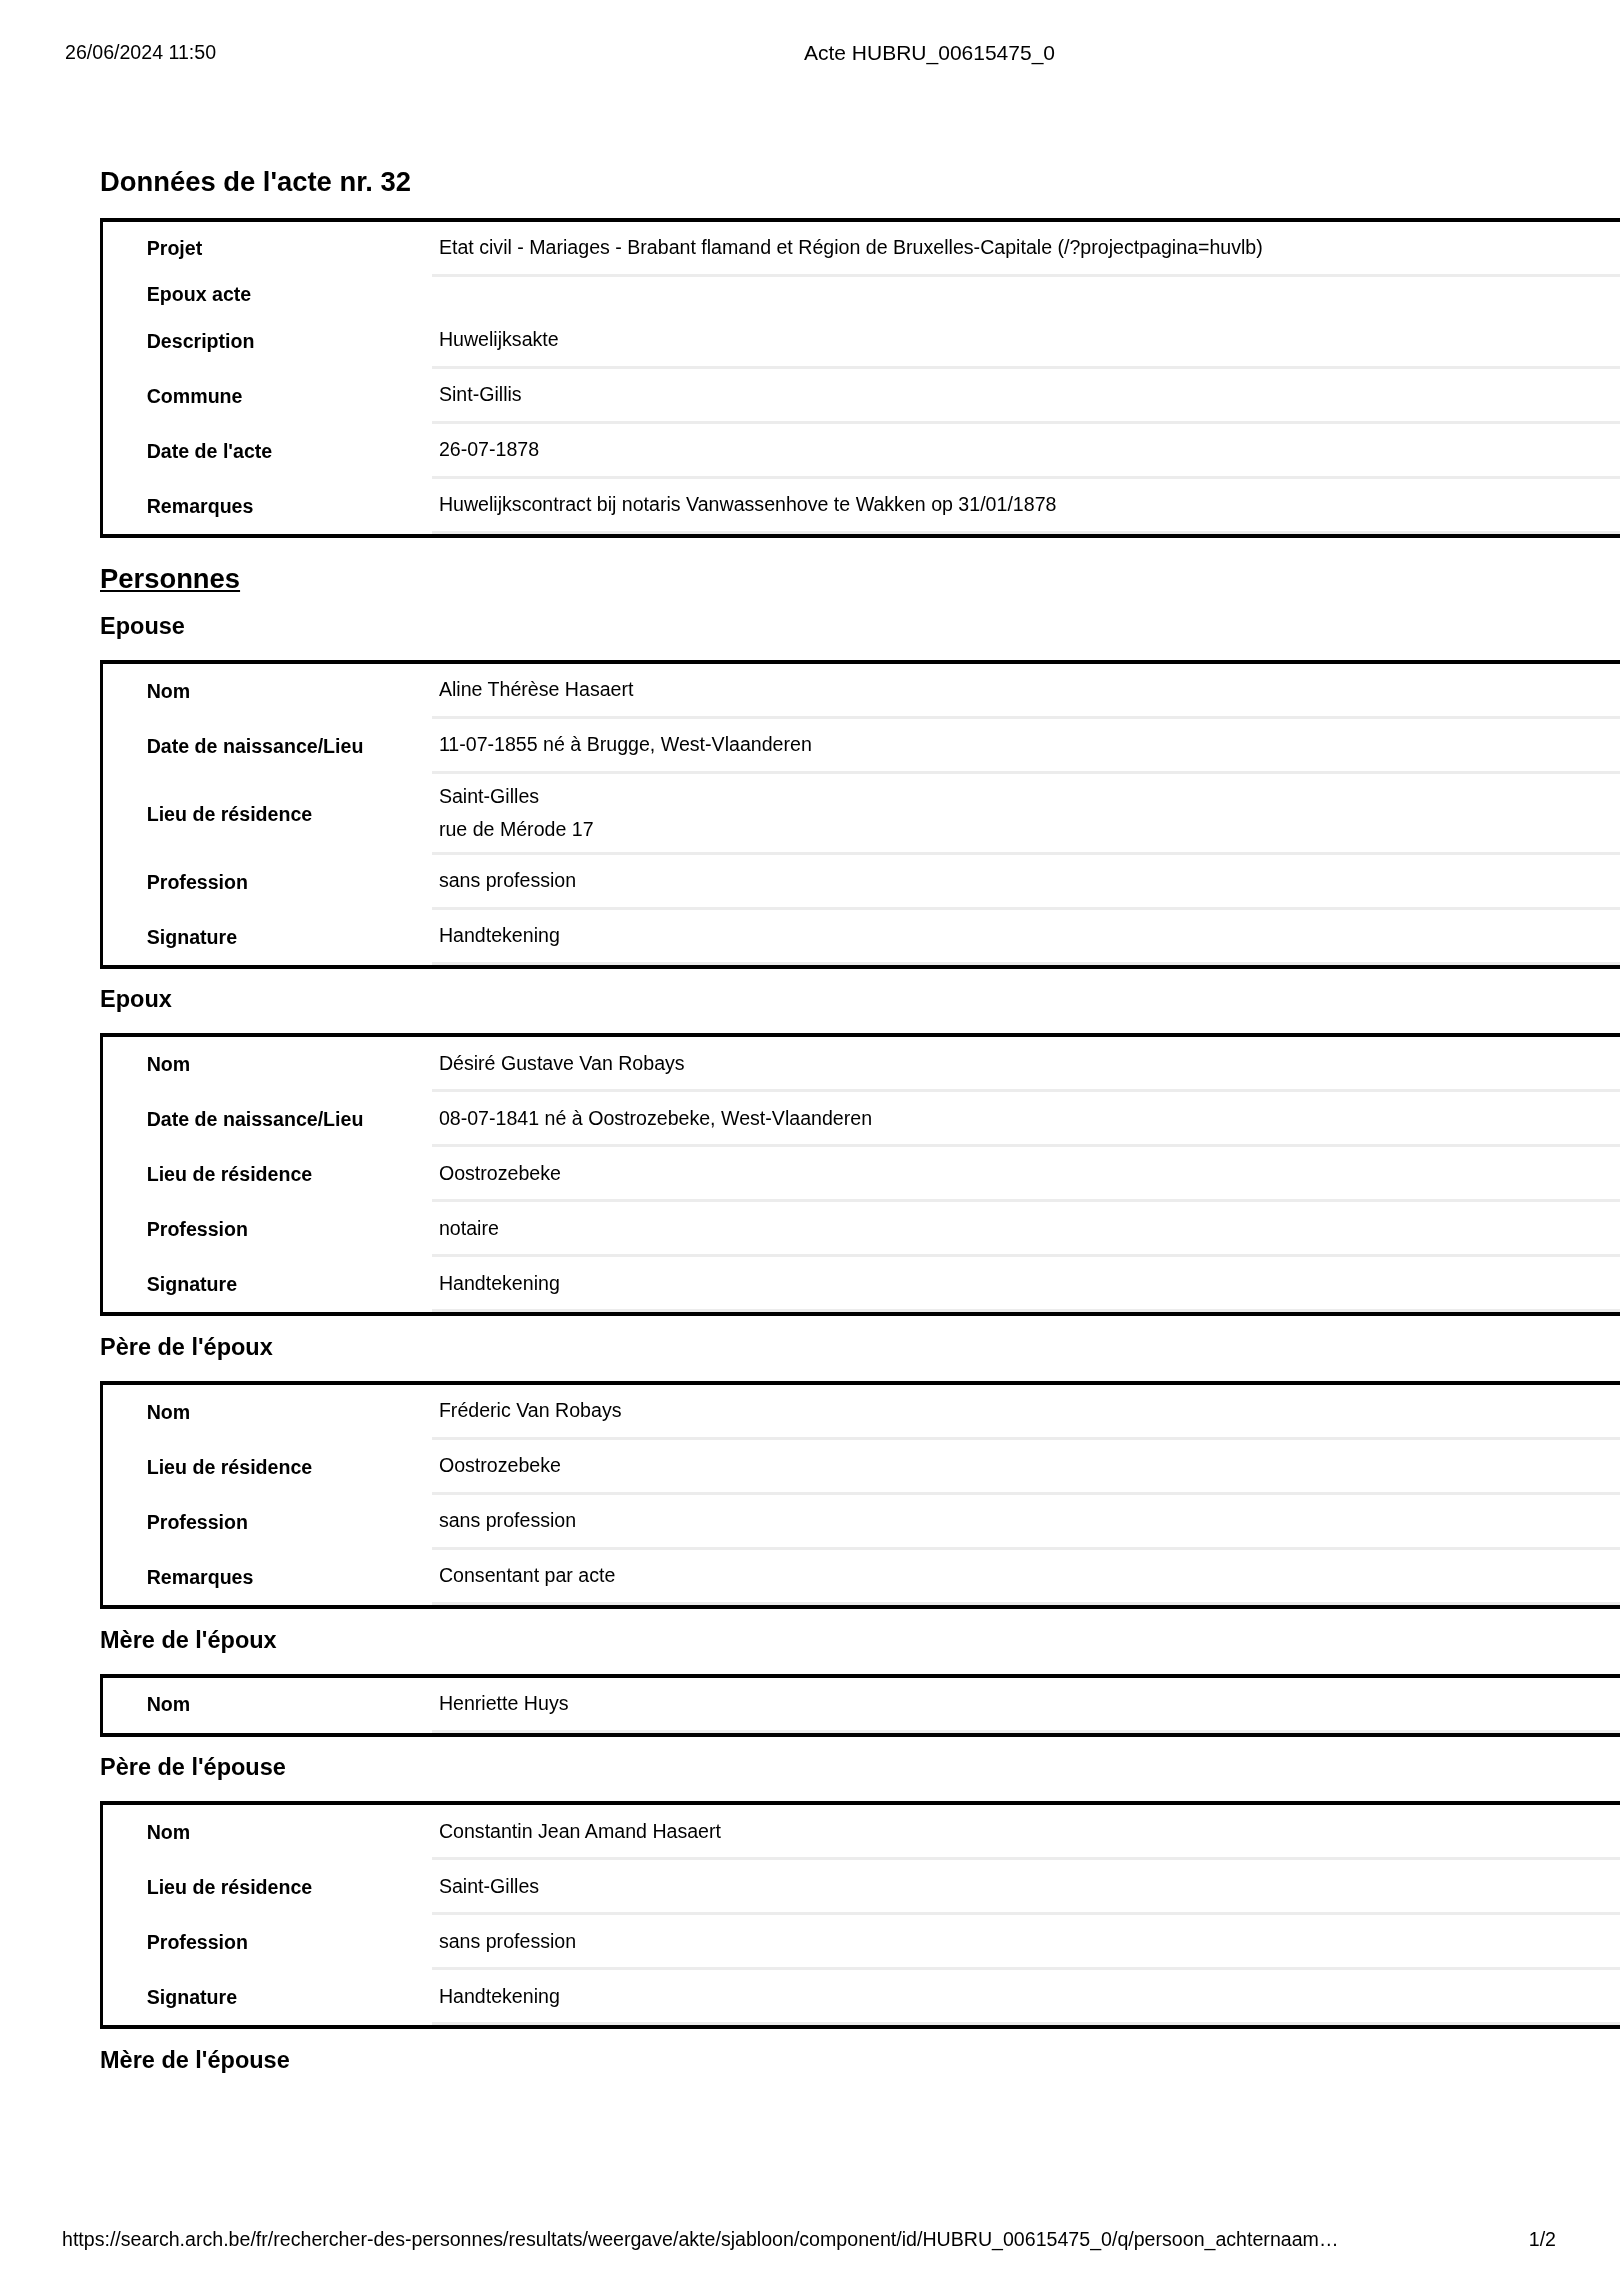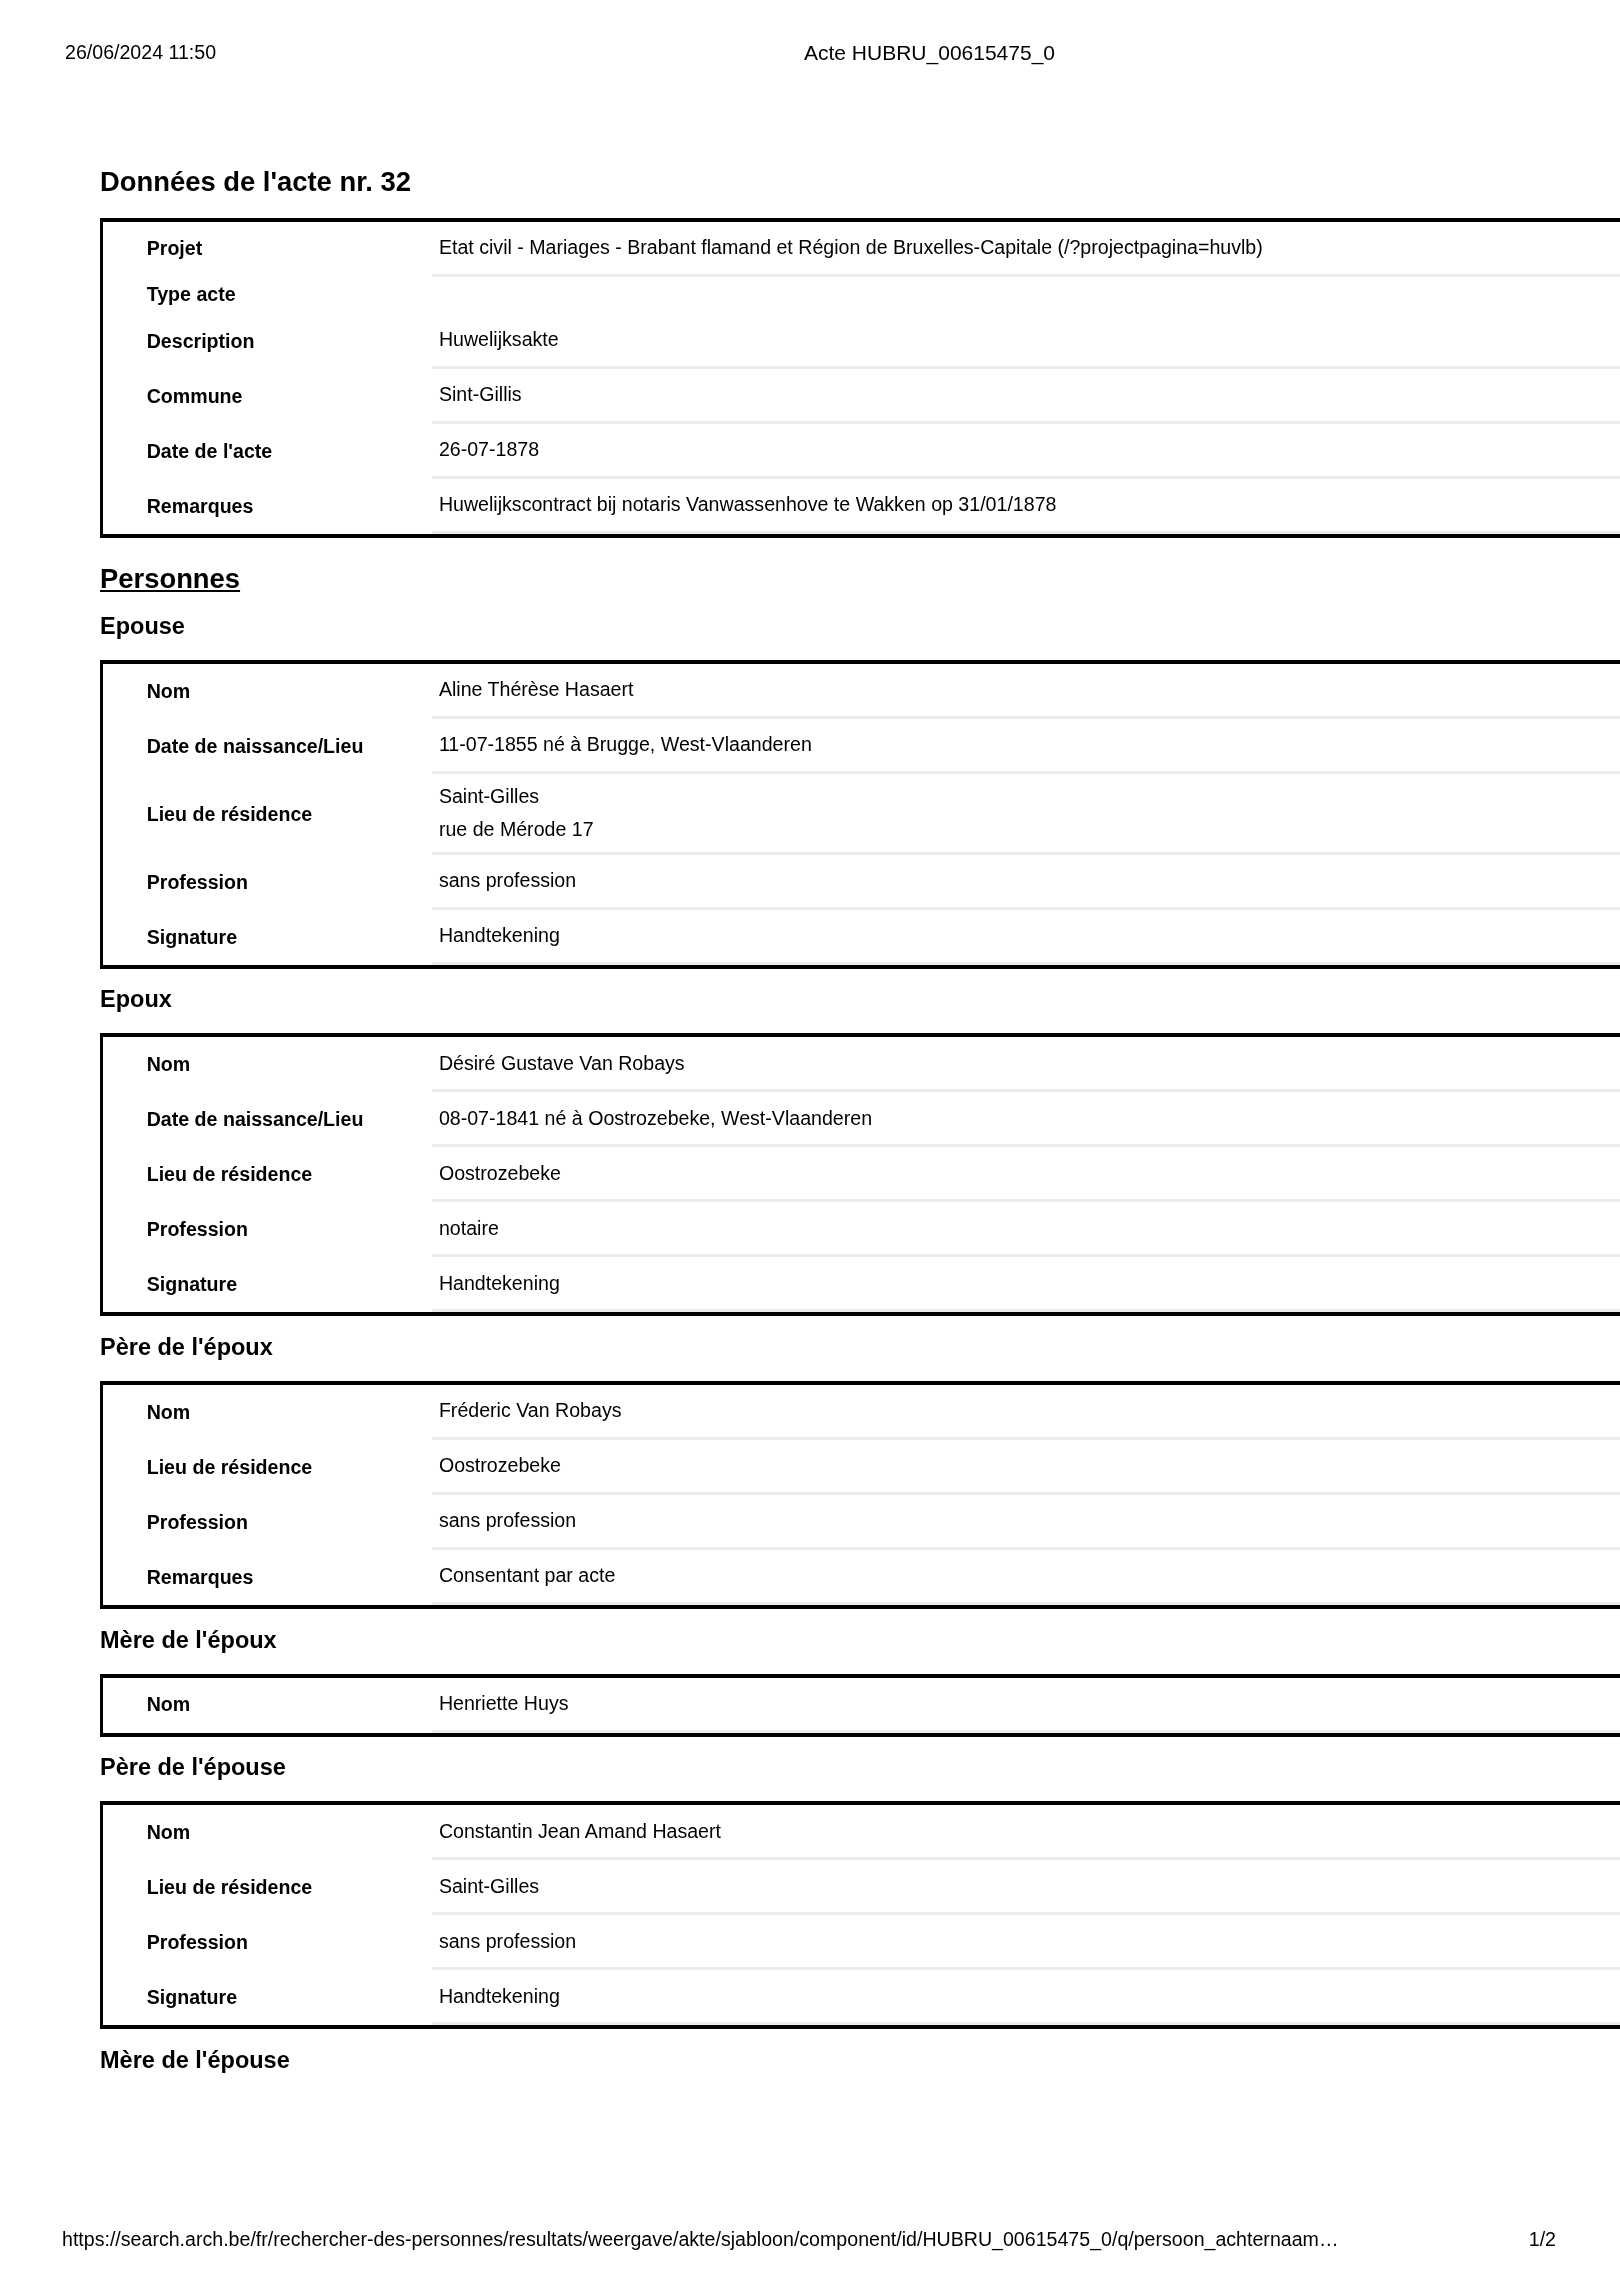--- a/index.html
+++ b/index.html
@@ -69,21 +69,21 @@
 <div class="content">
 
   <h1 class="doc-title">Données de l'acte nr. 32</h1>
 
   <div class="data-table">
       <div class="row">
         <div class="cell-label">Projet</div>
         <div class="cell-value">Etat civil - Mariages - Brabant flamand et Région de Bruxelles-Capitale (/?projectpagina=huvlb)</div>
       </div>
       <div class="row">
-        <div class="cell-label">Type acte</div>
+        <div class="cell-label">Epoux acte</div>
       </div>
       <div class="row">
         <div class="cell-label">Description</div>
         <div class="cell-value">Huwelijksakte</div>
       </div>
       <div class="row">
         <div class="cell-label">Commune</div>
         <div class="cell-value">Sint-Gillis</div>
       </div>
       <div class="row">

